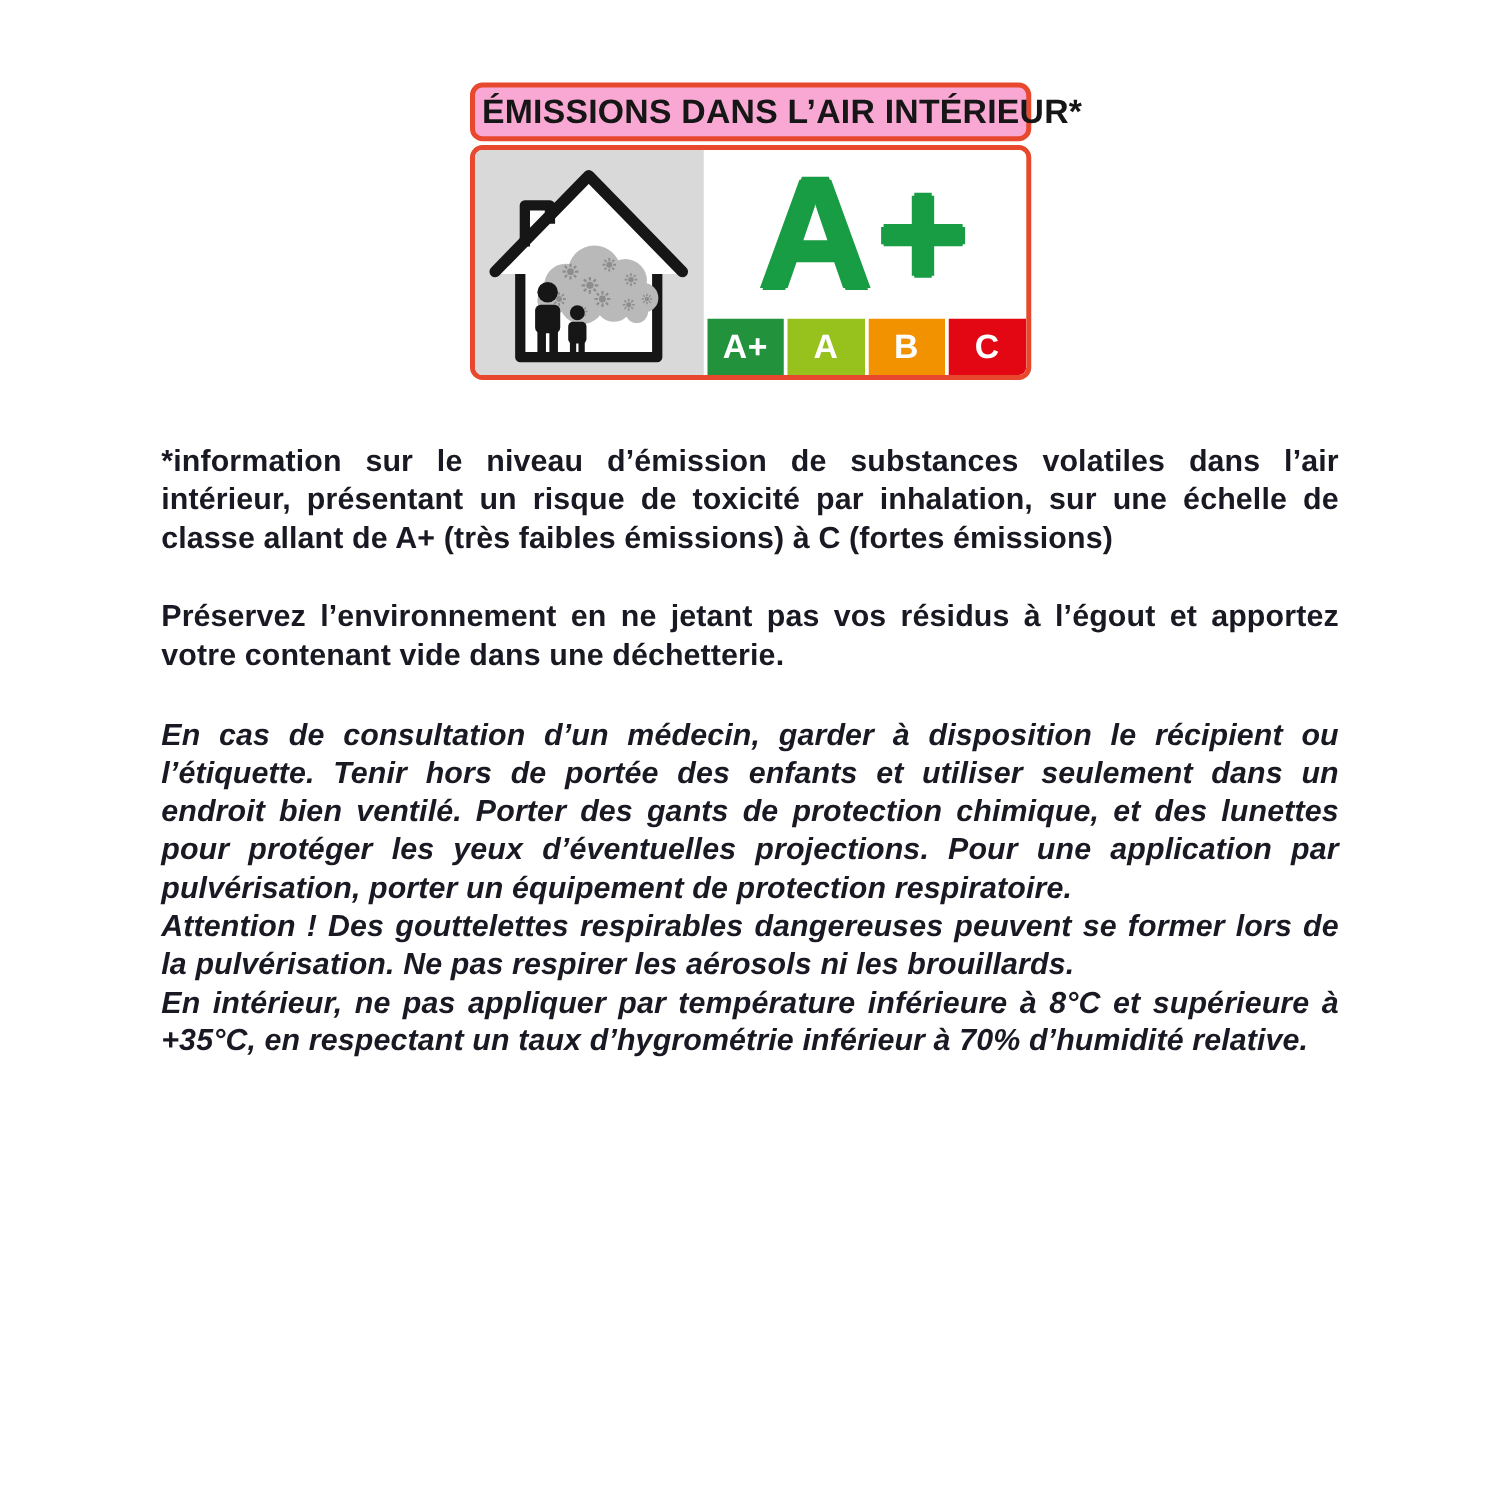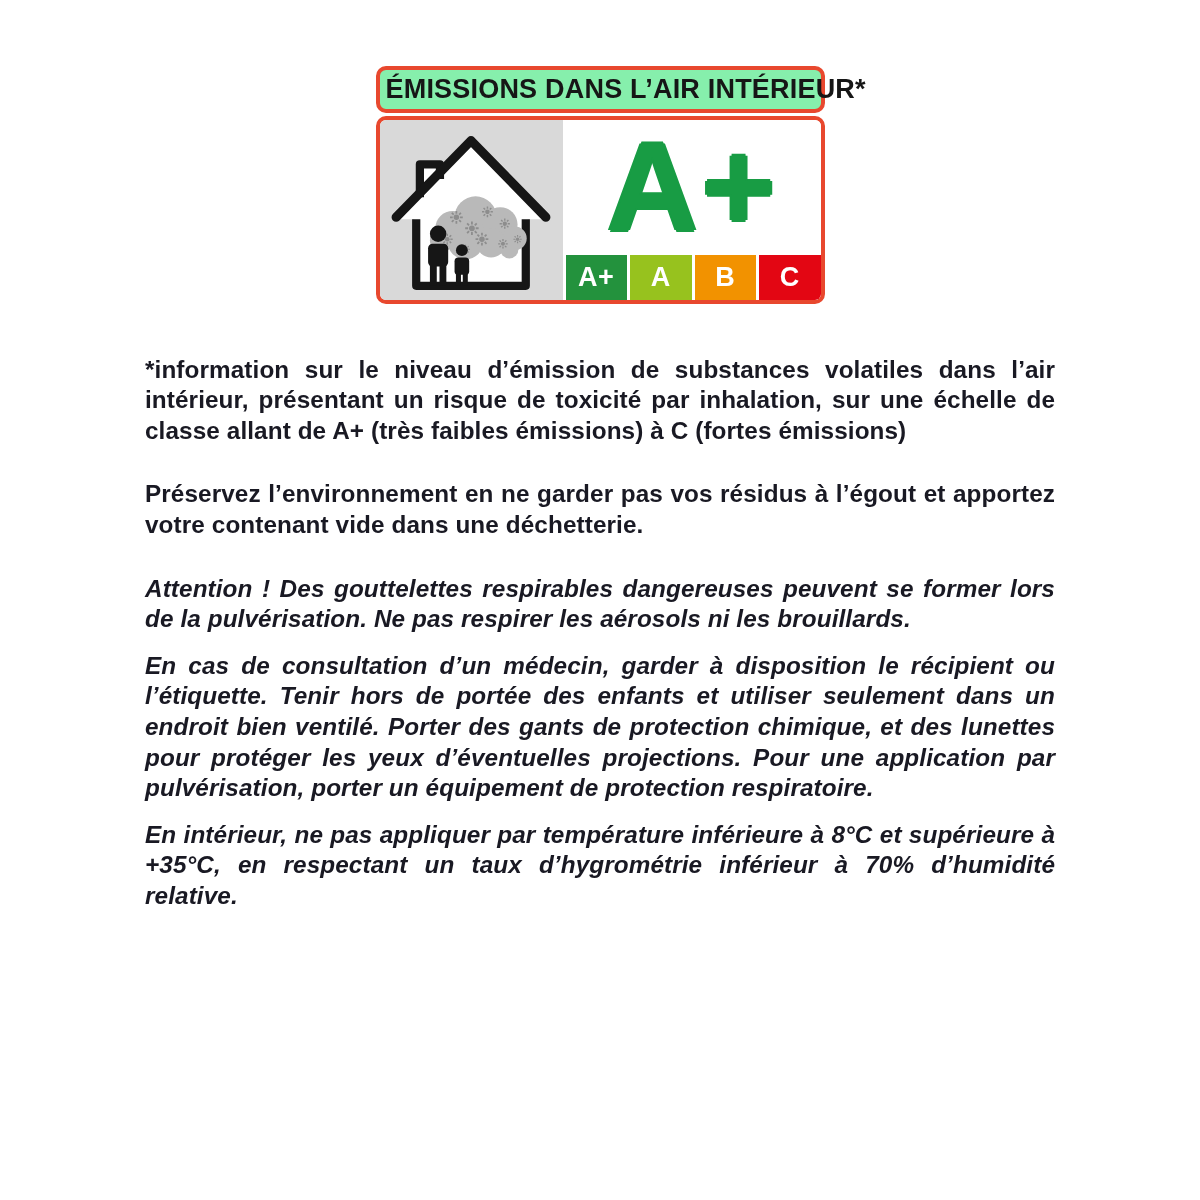--- a/index.html
+++ b/index.html
@@ -10,21 +10,21 @@
   }
   html,body{margin:0;padding:0;}
   body{
     width:1200px;height:1200px;background:#ffffff;
     font-family:"Liberation Sans", sans-serif;
     overflow:hidden;
   }
   
   .label-wrap{width:449px;margin:66px auto 0;}
   .label-header{
-    border:4px solid var(--frame);border-radius:10px;background:#86efac;
+    border:4px solid var(--frame);border-radius:10px;background:#f9a8d4;
     padding:5px 6px 4px;margin-bottom:3px;
   }
   .label-title{
     font-size:27px;font-weight:700;color:#161616;text-align:center;
     letter-spacing:.2px;white-space:nowrap;line-height:1.1;
   }
   .label-content{
     border:4px solid var(--frame);border-radius:10px;background:#fff;
     height:180px;overflow:hidden;display:flex;gap:3px;
   }
@@ -40,21 +40,21 @@
     text-shadow:2px 0 currentColor,-2px 0 currentColor,0 2px currentColor,0 -2px currentColor;
   }
   .scale-row{display:flex;gap:3px;height:45px;}
   .scale-cell{
     flex:1;display:flex;align-items:center;justify-content:center;
     color:#fff;font-weight:700;font-size:27px;letter-spacing:.5px;
   }
   
   .text-col{width:942px;margin:51px auto 0;color:var(--ink);}
   .text-block{font-size:24.3px;line-height:30.6px;font-weight:600;letter-spacing:.1px;}
-  .text-block p{margin:16px;text-align:justify;}
+  .text-block p{margin:0;text-align:justify;}
   .text-block + .text-block{margin-top:33px;}
   .safety-block p{font-style:italic;}
 </style>
 </head>
 <body>
 
 <div class="label-wrap">
 
   <div class="label-header">
     <div class="label-title">ÉMISSIONS DANS L’AIR INTÉRIEUR*</div>
@@ -131,22 +131,22 @@
   </div>
 </div>
 
 <div class="text-col">
 
   <div class="text-block footnote-block">
     <p>*information sur le niveau d’émission de substances volatiles dans l’air intérieur, présentant un risque de toxicité par inhalation, sur une échelle de classe allant de A+ (très faibles émissions) à C (fortes émissions)</p>
   </div>
 
   <div class="text-block compliance-block">
-    <p>Préservez l’environnement en ne garder pas vos résidus à l’égout et apportez votre contenant vide dans une déchetterie.</p>
+    <p>Préservez l’environnement en ne jetant pas vos résidus à l’égout et apportez votre contenant vide dans une déchetterie.</p>
   </div>
 
   <div class="text-block safety-block">
+    <p>En cas de consultation d’un médecin, garder à disposition le récipient ou l’étiquette. Tenir hors de portée des enfants et utiliser seulement dans un endroit bien ventilé. Porter des gants de protection chimique, et des lunettes pour protéger les yeux d’éventuelles projections. Pour une application par pulvérisation, porter un équipement de protection respiratoire.</p>
     <p>Attention ! Des gouttelettes respirables dangereuses peuvent se former lors de la pulvérisation. Ne pas respirer les aérosols ni les brouillards.</p>
-    <p>En cas de consultation d’un médecin, garder à disposition le récipient ou l’étiquette. Tenir hors de portée des enfants et utiliser seulement dans un endroit bien ventilé. Porter des gants de protection chimique, et des lunettes pour protéger les yeux d’éventuelles projections. Pour une application par pulvérisation, porter un équipement de protection respiratoire.</p>
     <p>En intérieur, ne pas appliquer par température inférieure à 8°C et supérieure à +35°C, en respectant un taux d’hygrométrie inférieur à 70% d’humidité relative.</p>
   </div>
 
 </div>
 
 </body></html>

